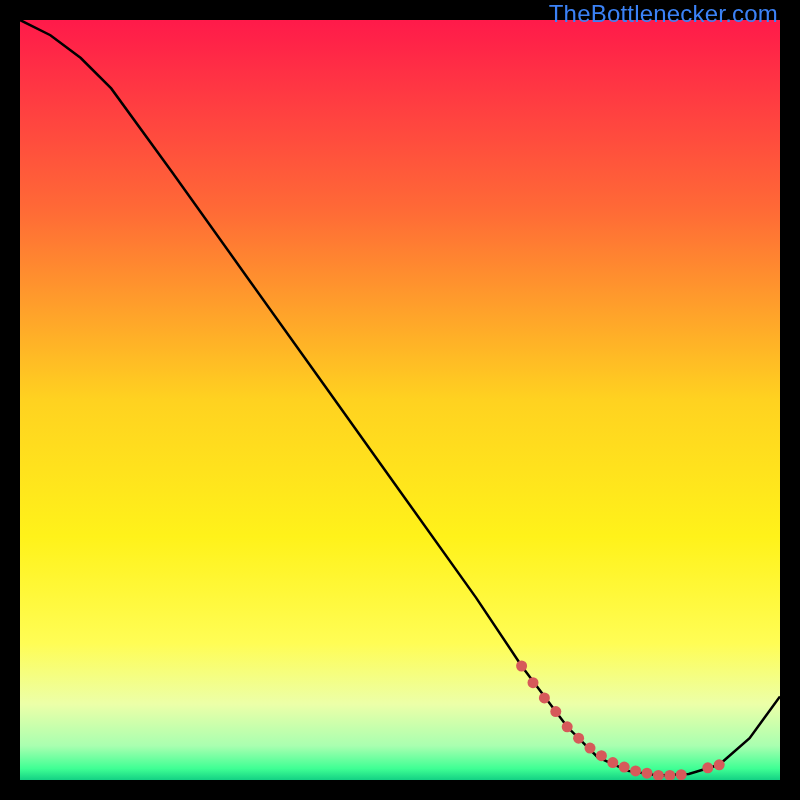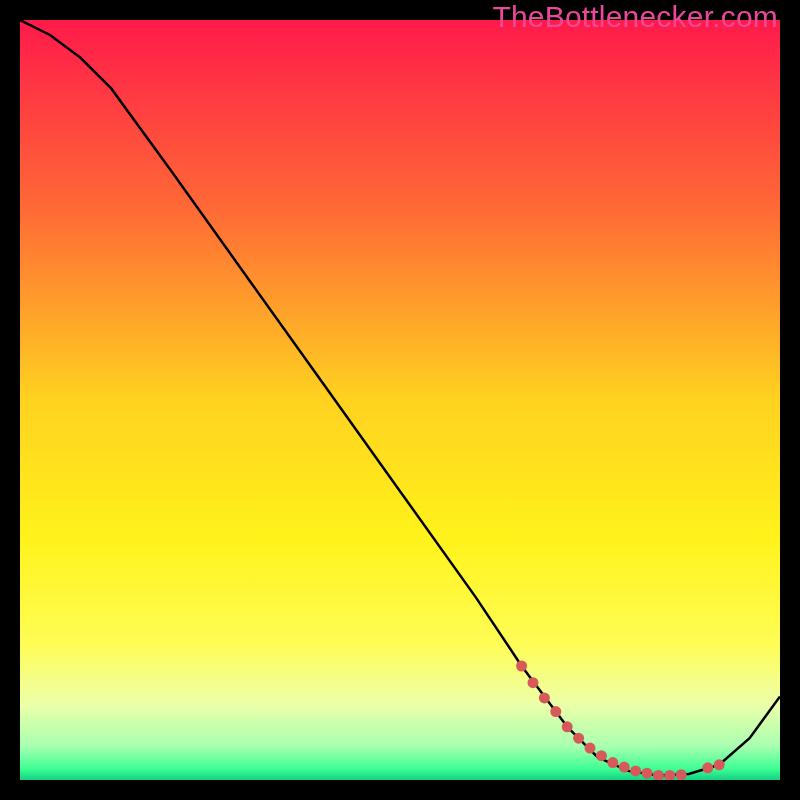--- a/index.html
+++ b/index.html
@@ -37,22 +37,22 @@
     position: absolute;
     left: 0;
     top: 0;
     width: 760px;
     height: 760px;
   }
   .watermark {
     position: absolute;
     top: 0px;
     right: 22px;
-    color: #ec4899;
-    font-size: 30px;
+    color: #3b82f6;
+    font-size: 24px;
     font-weight: 500;
     letter-spacing: 0.2px;
   }
 </style>
 </head>
 <body>
 
 <div class="frame">
 
   <svg class="gradient" viewBox="0 0 760 760" preserveAspectRatio="none">

